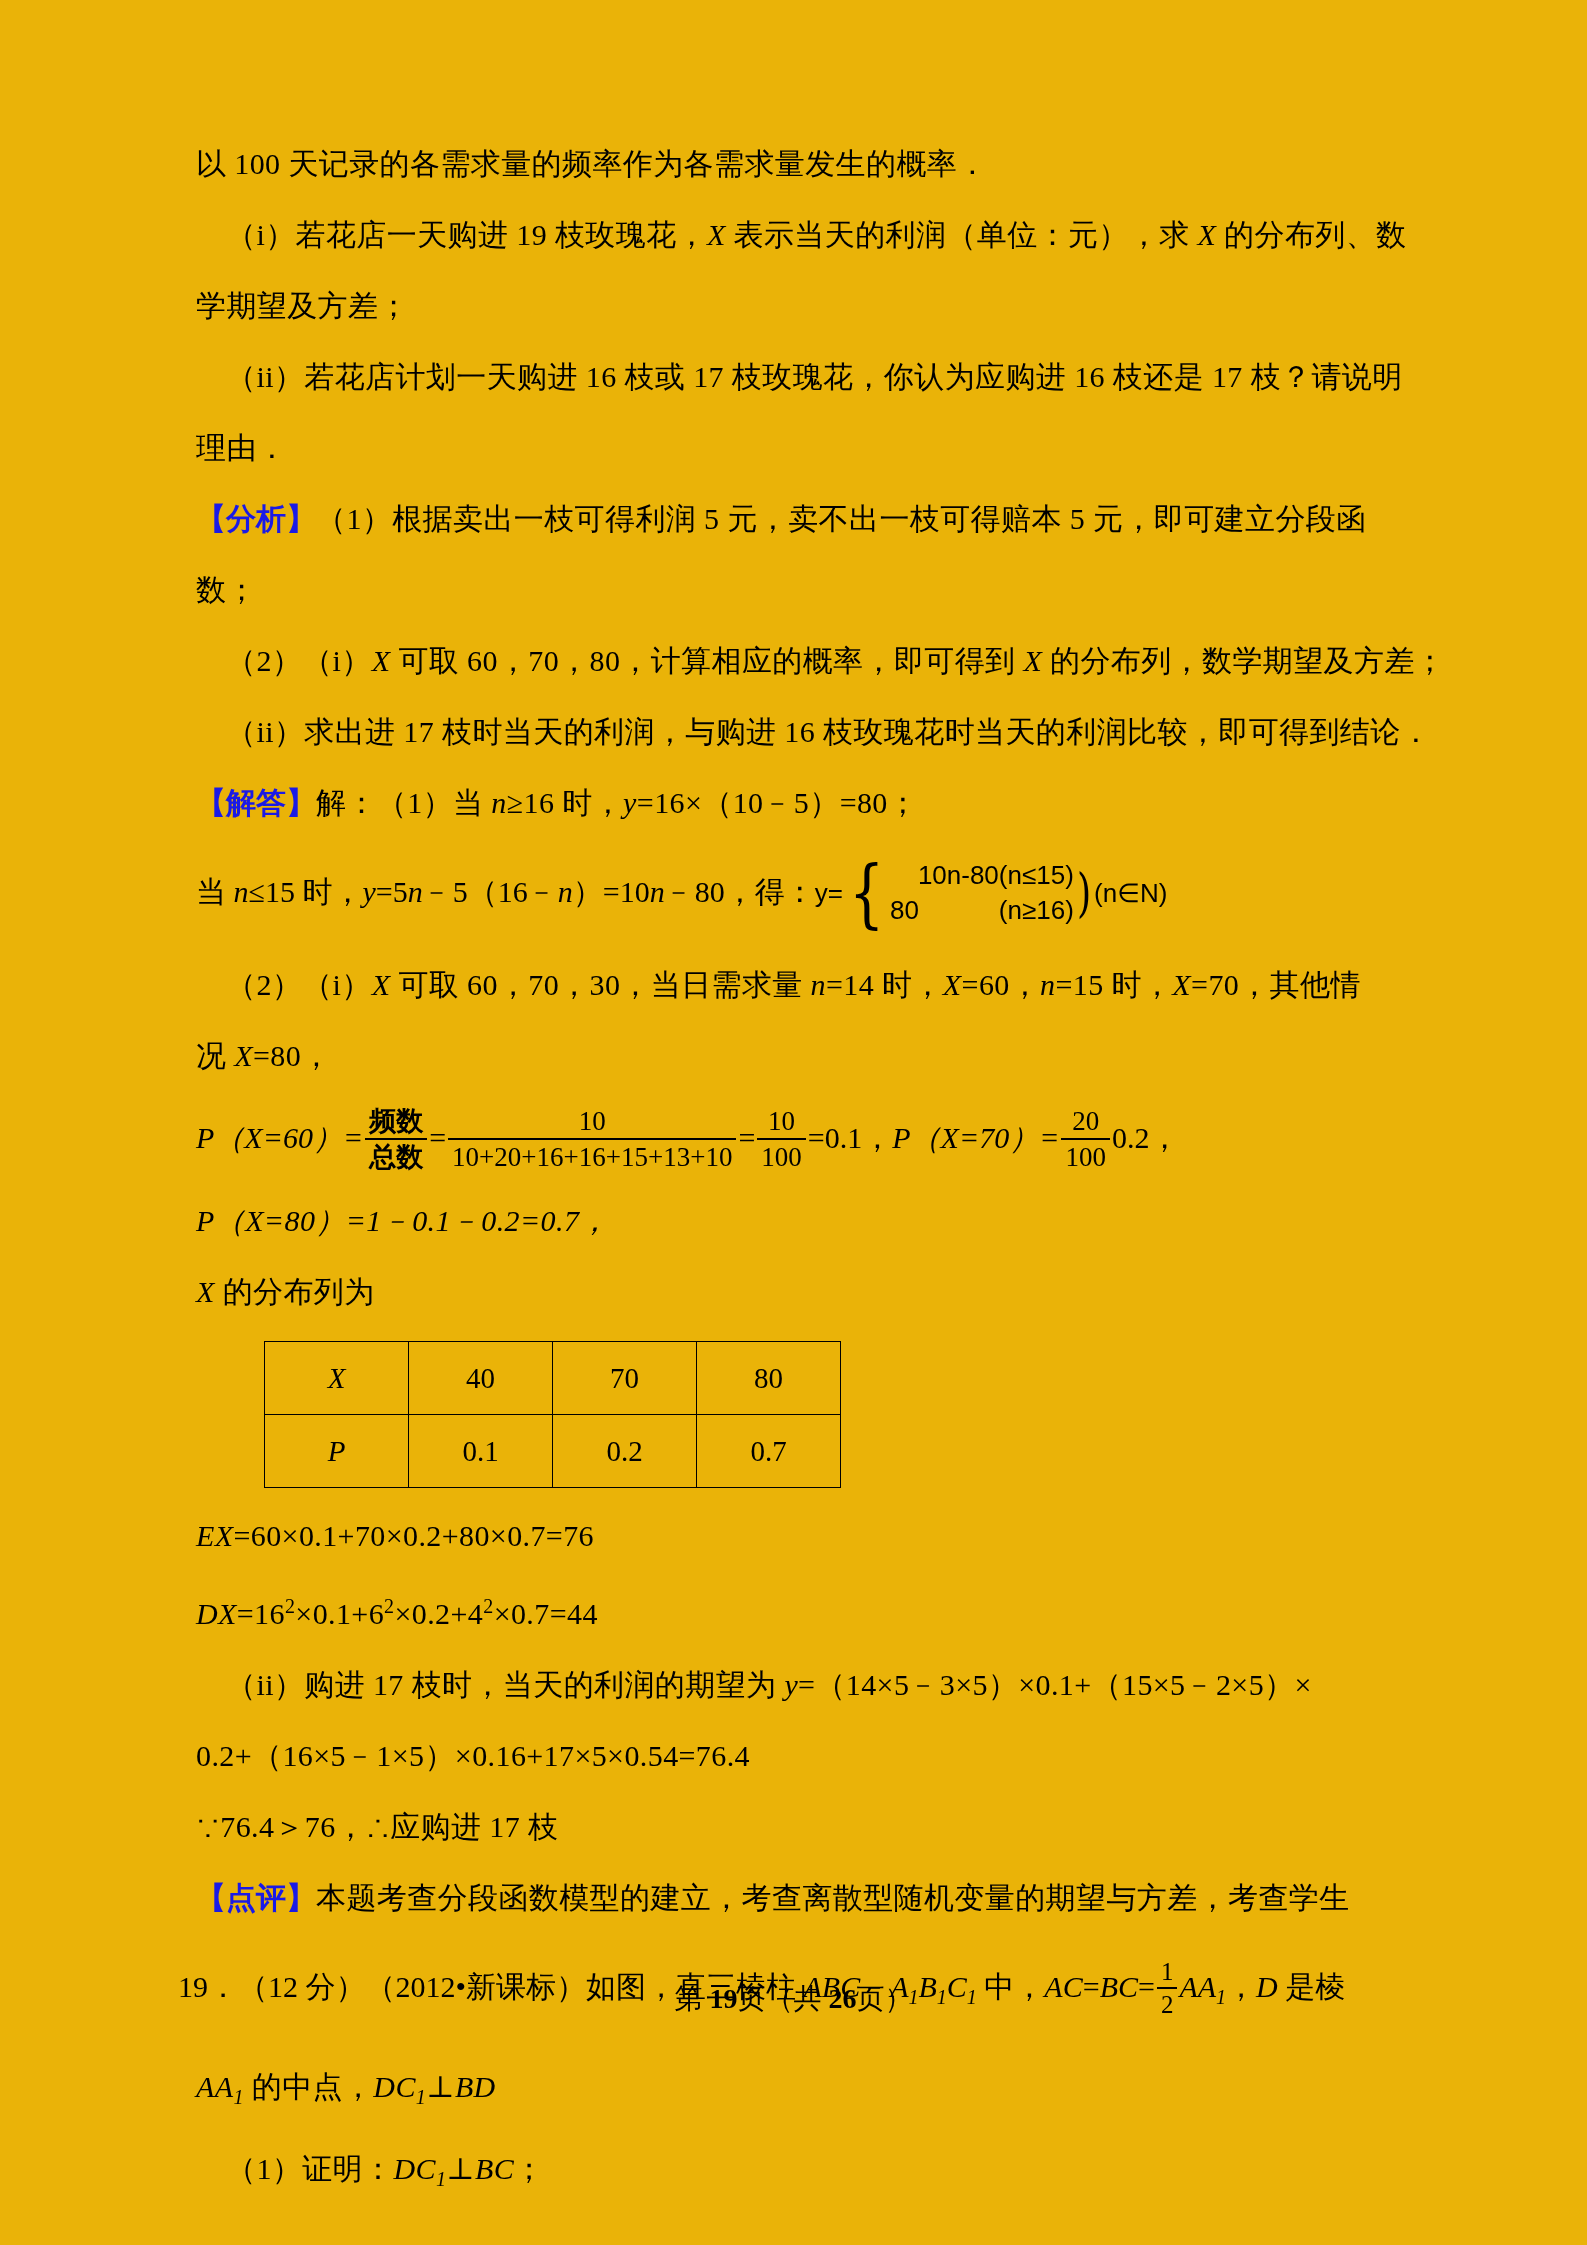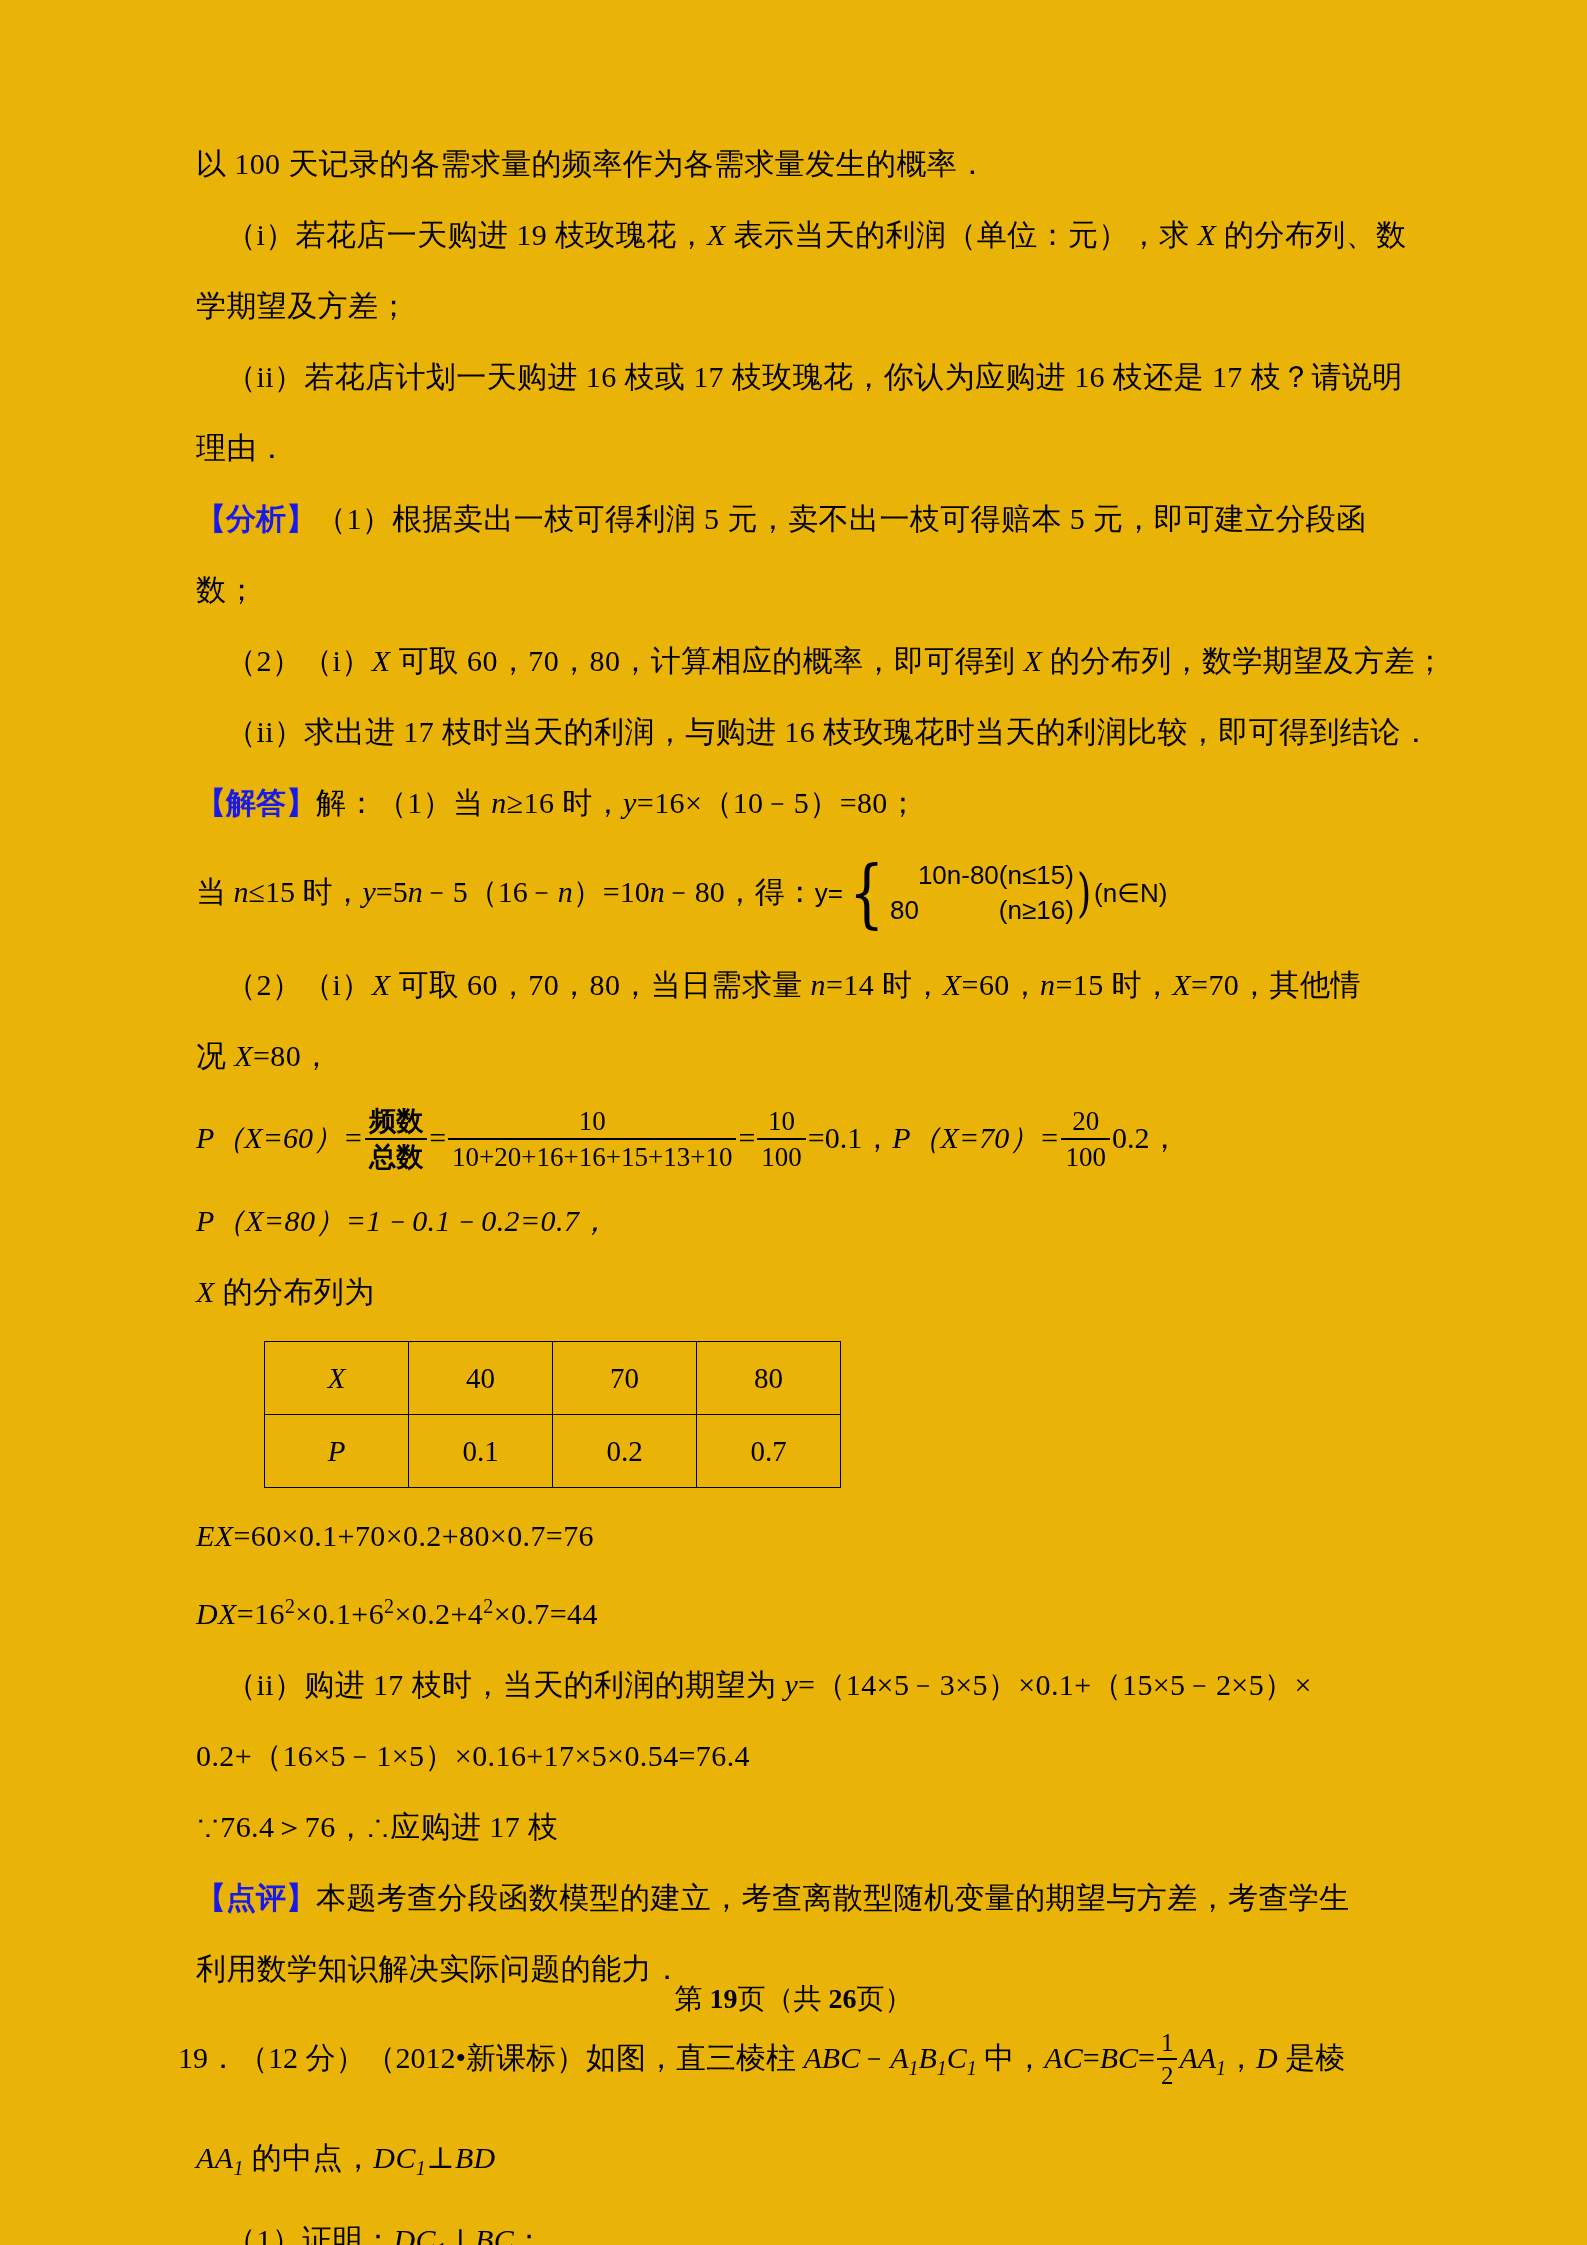--- a/index.html
+++ b/index.html
@@ -207,21 +207,21 @@
             <span class="piece-rows">
               <span class="r r1"><span>10n-80</span><span class="cond">(n≤15)</span></span>
               <span class="r r2"><span>80</span><span class="cond">(n≥16)</span></span>
             </span>
             <span class="paren-tall">)</span>
             <span>(n∈N)</span>
           </span></span>
     </div>
 
     <div class="line indent">
-      <span>（2）（i）</span><span class="it">X</span><span> 可取 60，70，80，当日需求量 </span><span class="it">n</span><span>=14 时，</span><span class="it">X</span><span>=60，</span><span class="it">n</span><span>=15 时，</span><span class="it">X</span><span>=70，其他情</span>
+      <span>（2）（i）</span><span class="it">X</span><span> 可取 60，70，30，当日需求量 </span><span class="it">n</span><span>=14 时，</span><span class="it">X</span><span>=60，</span><span class="it">n</span><span>=15 时，</span><span class="it">X</span><span>=70，其他情</span>
     </div>
 
     <div class="line">
       <span>况 </span><span class="it">X</span><span>=80，</span>
     </div>
 
     <div class="eqline">
       <span class="it">P（X=60）=</span><span class="frac bold"><span class="num">频数</span><span class="den">总数</span></span><span>=</span><span class="frac"><span class="num">10</span><span class="den">10+20+16+16+15+13+10</span></span><span>=</span><span class="frac"><span class="num">10</span><span class="den">100</span></span><span>=0.1，</span><span class="it">P（X=70）=</span><span class="frac"><span class="num">20</span><span class="den">100</span></span><span>0.2，</span>
     </div>
 
@@ -267,23 +267,20 @@
     </div>
 
     <div class="line">
       <span>∵76.4＞76，∴应购进 17 枝</span>
     </div>
 
     <div class="line">
       <span class="tag">【点评】</span><span>本题考查分段函数模型的建立，考查离散型随机变量的期望与方差，考查学生</span>
     </div>
 
-    <div class="line">
-      <span>利用数学知识解决实际问题的能力．</span>
-    </div>
 
     <div class="eqline-tall" style="margin-left:-18px;">
       <span>19．（12 分）（2012•新课标）如图，直三棱柱 </span><span class="it">ABC</span><span>﹣</span><span class="it">A</span><span class="sub">1</span><span class="it">B</span><span class="sub">1</span><span class="it">C</span><span class="sub">1</span><span> 中，</span><span class="it">AC</span><span>=</span><span class="it">BC</span><span>=</span><span class="frac small"><span class="num">1</span><span class="den">2</span></span><span class="it">AA</span><span class="sub">1</span><span>，</span><span class="it">D</span><span> 是棱</span>
     </div>
 
     <div class="line">
       <span class="it">AA</span><span class="sub">1</span><span> 的中点，</span><span class="it">DC</span><span class="sub">1</span><span>⊥</span><span class="it">BD</span>
     </div>
 
     <div class="line indent">

